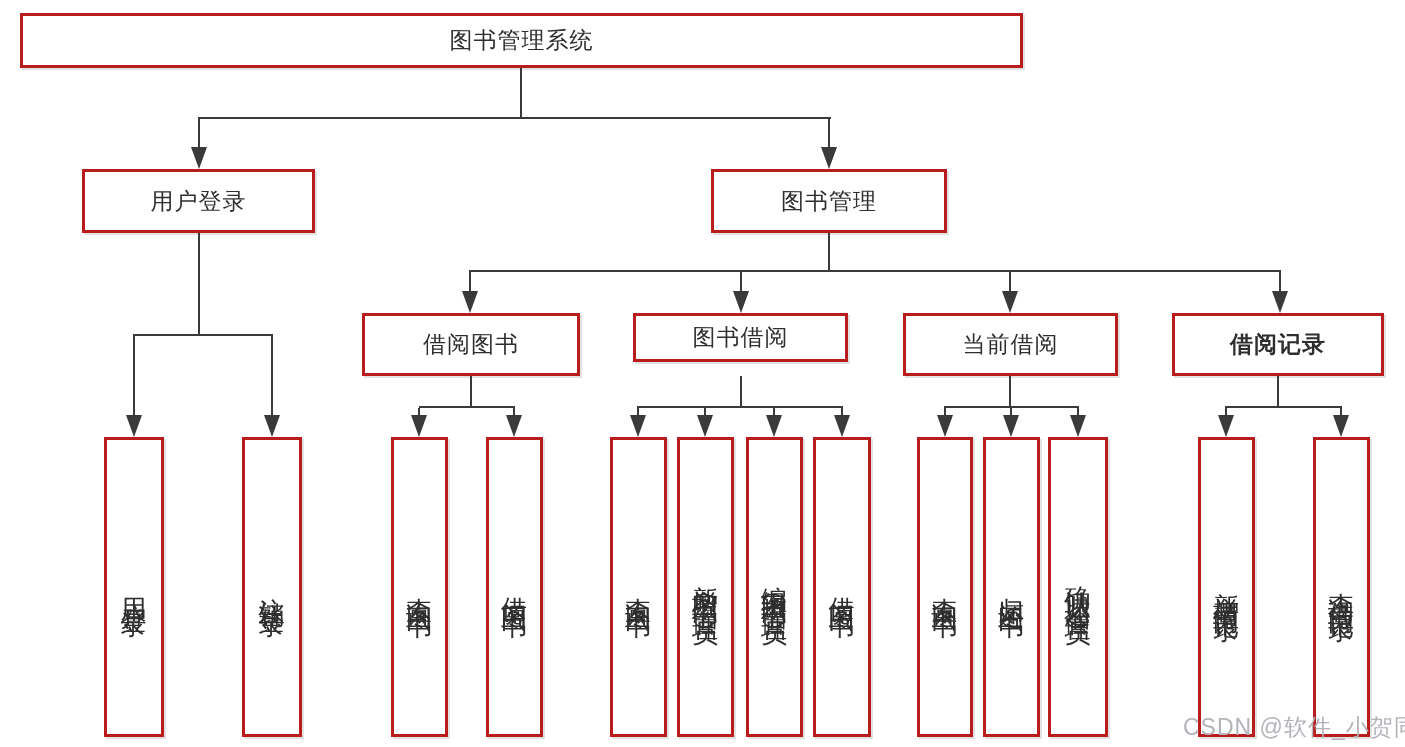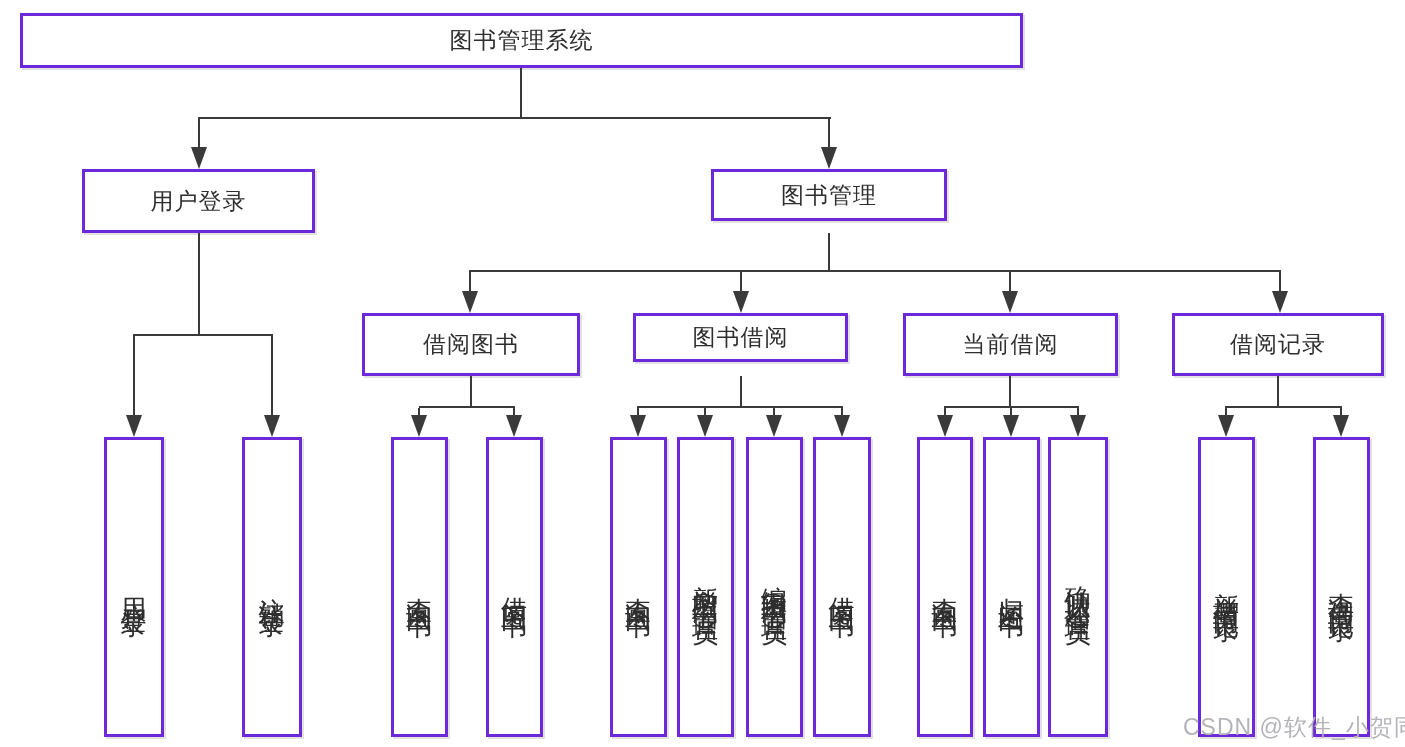--- a/index.html
+++ b/index.html
@@ -8,21 +8,21 @@
     position: relative;
     width: 1405px;
     height: 747px;
     background: #ffffff;
     overflow: hidden;
   }
   .box {
     position: absolute;
     box-sizing: border-box;
     background: #ffffff;
-    border: 3px solid #6d28d9;
+    border: 3px solid #b91c1c;
     color: #2e2e2e;
     display: flex;
     align-items: center;
     justify-content: center;
     box-shadow: 2px 2px 0 rgba(51,51,51,0.14);
   }
   .hbox { font-size: 23px; letter-spacing: 1px; white-space: nowrap; }
   .vbox {
     writing-mode: vertical-rl;
     text-orientation: mixed;
@@ -56,26 +56,26 @@
   }
 </style>
 </head>
 <body>
 
 <div class="canvas">
 
   <div class="box hbox" style="left:20px; top:13px; width:1003px; height:55px;">图书管理系统</div>
 
   <div class="box hbox" style="left:82px; top:169px; width:233px; height:64px;">用户登录</div>
-  <div class="box hbox" style="left:711px; top:169px; width:236px; height:52px;">图书管理</div>
+  <div class="box hbox" style="left:711px; top:169px; width:236px; height:64px;">图书管理</div>
 
   <div class="box hbox" style="left:362px; top:313px; width:218px; height:63px;">借阅图书</div>
   <div class="box hbox" style="left:633px; top:313px; width:215px; height:49px;">图书借阅</div>
   <div class="box hbox" style="left:903px; top:313px; width:215px; height:63px;">当前借阅</div>
-  <div class="box hbox" style="left:1172px; top:313px; width:212px; height:63px;">借阅记录</div>
+  <div class="box hbox" style="left:1172px; top:313px; width:212px; height:63px;font-weight:bold;">借阅记录</div>
 
   <div class="box vbox" style="left:104px; top:437px; width:60px; height:300px;">用户登录</div>
   <div class="box vbox" style="left:242px; top:437px; width:60px; height:300px;">注销登录</div>
 
   <div class="box vbox" style="left:391px; top:437px; width:57px; height:300px;">查询图书</div>
   <div class="box vbox" style="left:486px; top:437px; width:57px; height:300px;">借阅图书</div>
 
   <div class="box vbox" style="left:610px; top:437px; width:57px; height:300px;">查询图书</div>
   <div class="box vbox" style="left:677px; top:437px; width:57px; height:300px;">新增图书（管理员）</div>
   <div class="box vbox" style="left:746px; top:437px; width:57px; height:300px;">编辑图书（管理员）</div>

